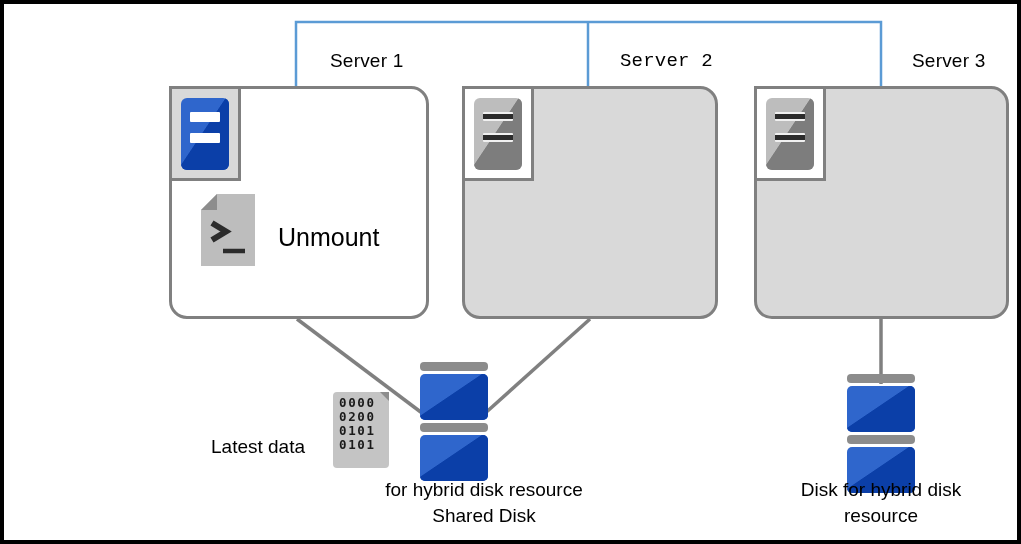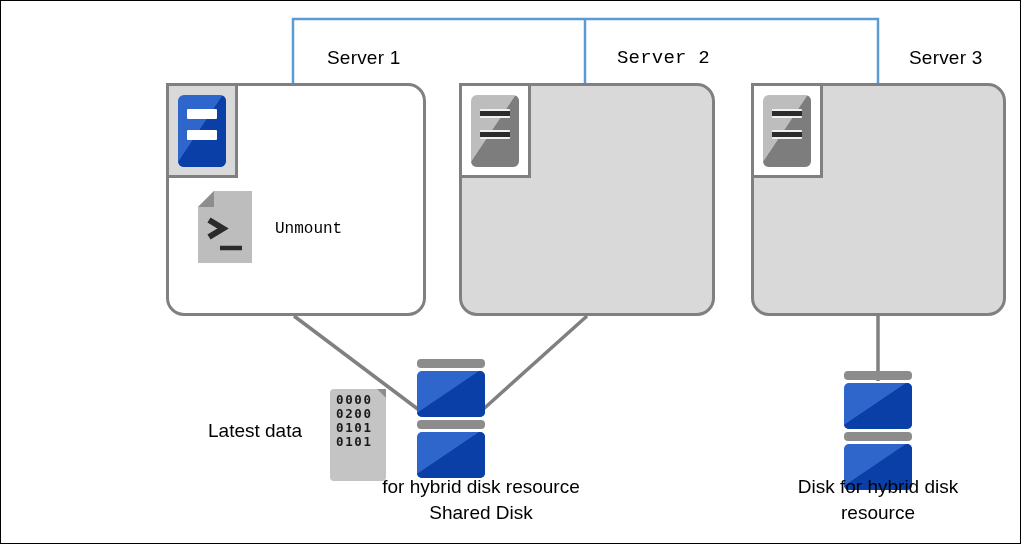--- a/index.html
+++ b/index.html
@@ -9,21 +9,21 @@
   }
   body {
     font-family: "Liberation Sans", sans-serif;
   }
   #canvas {
     position: relative;
     width: 1021px;
     height: 544px;
     background: #ffffff;
     overflow: hidden;
-    border: 1px solid #000000;
+    border: 4px solid #000000;
     box-sizing: border-box;
   }
   .layer-svg {
     position: absolute;
     left: 0;
     top: 0;
     width: 1021px;
     height: 544px;
     pointer-events: none;
   }
@@ -100,24 +100,23 @@
   .badge-bar.b2 { top: 35px; }
 
   
   .script-icon {
     position: absolute;
     width: 54px;
     height: 72px;
   }
   .script-label {
     position: absolute;
-    font-size: 16px;
+    font-size: 25px;
     color: #000000;
     white-space: nowrap;
-    font-family: Liberation Mono, monospace;
   }
 
   
   .binary-block {
     position: absolute;
     background: #c4c4c4;
     border-radius: 4px;
     padding: 4px 5px 5px 6px;
     box-sizing: border-box;
     font-family: "DejaVu Sans Mono", monospace;
@@ -138,20 +137,21 @@
   .caption {
     position: absolute;
     font-size: 19px;
     color: #000000;
     text-align: center;
     line-height: 26px;
     white-space: nowrap;
   }
   .caption.left-cap {
     text-align: left;
+    margin-top: 13px;
   }
 
   
   .disk {
     position: absolute;
     width: 68px;
   }
   .disk-band {
     width: 68px;
     height: 9px;
@@ -234,21 +234,21 @@
   <div class="server-badge off" style="left:750px; top:82px;">
     <div class="badge-inner off">
       <div class="badge-shade"></div>
       <div class="badge-bar b1"></div>
       <div class="badge-bar b2"></div>
     </div>
   </div>
 
   <div class="caption left-cap" style="left:207px; top:417px;">Latest data</div>
 
-  <div class="binary-block" style="left:329px; top:388px; width:56px; height:92px;">
+  <div class="binary-block" style="left:329px; top:388px; width:56px; height:76px;">
     <div class="binary-corner"></div>
     <div>0000</div>
     <div>0200</div>
     <div>0101</div>
     <div>0101</div>
   </div>
 
   <div class="disk" style="left:416px; top:358px;">
     <div class="disk-band"></div>
     <div class="disk-gap"></div>

